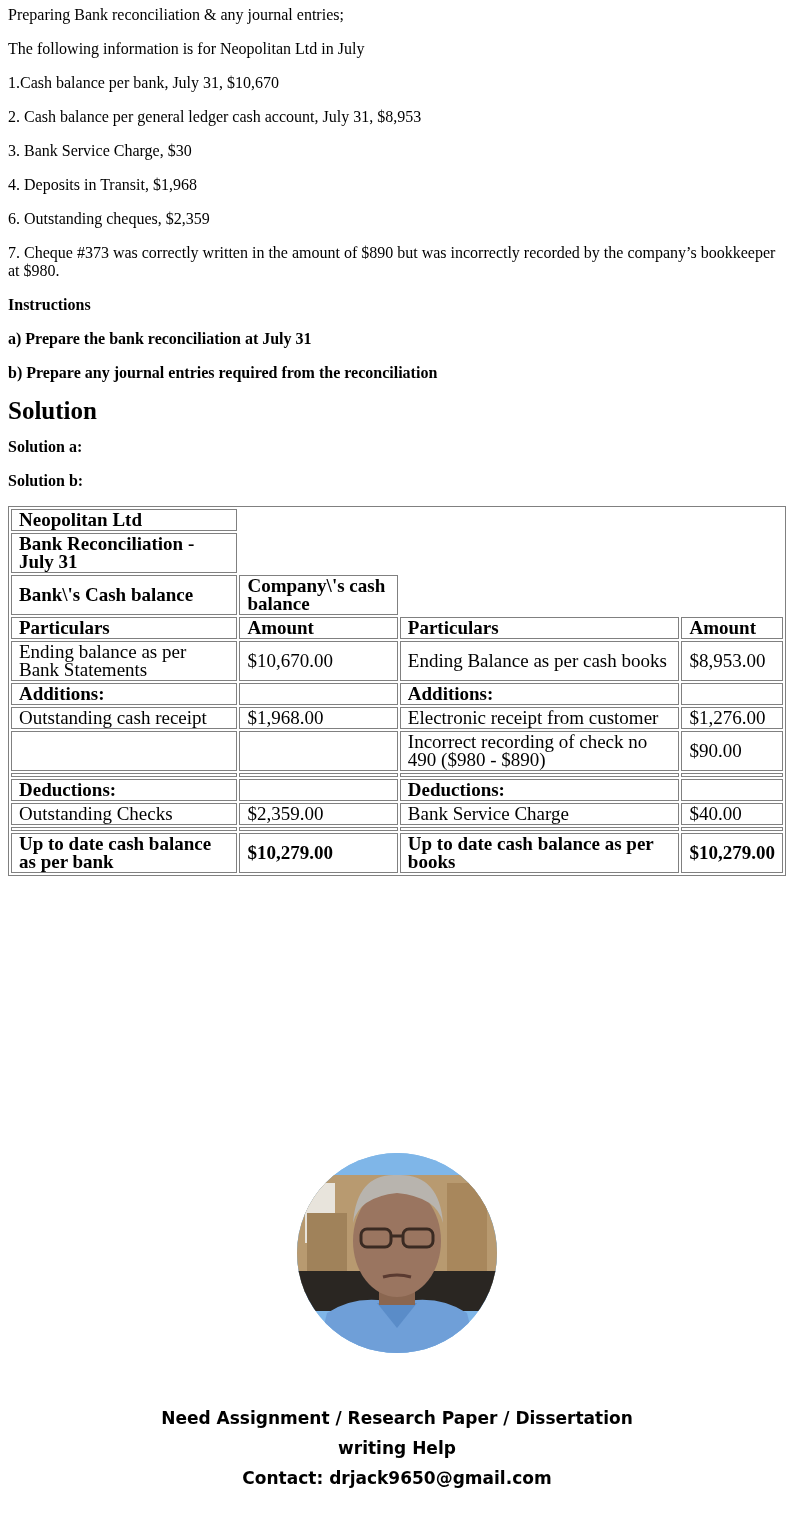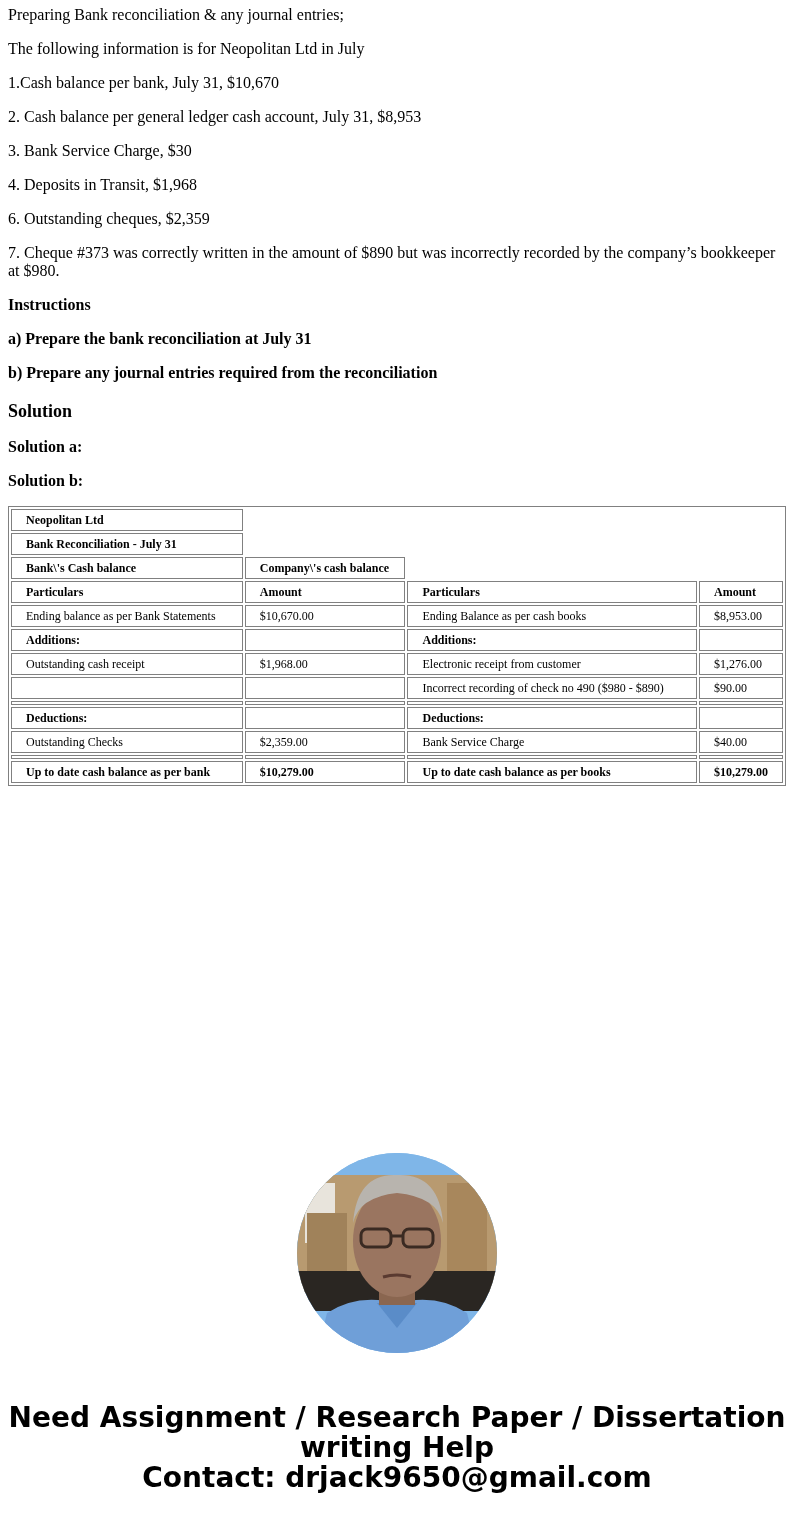--- a/index.html
+++ b/index.html
@@ -9,38 +9,38 @@
       font-family: "Liberation Serif", serif;
       font-size: 16px;
       color: #000;
       position: relative;
     }
     .content { padding: 0 8px; }
     p { margin: 16px 0; line-height: 18px; }
     p.first { margin-top: 6px; }
     p.b { font-weight: bold; }
     h3.sol {
-      font-size: 18px;
+      font-size: 25px;
       font-weight: bold;
       margin: 18px 0 16px 0;
       line-height: 22px;
     }
     table.recon {
       border: 1px solid #808080;
       border-collapse: separate;
       border-spacing: 2px;
       width: 778px;
       margin-top: 8px;
     }
     table.recon td {
       border: 1px solid #808080;
-      padding: 1px 14px;
+      padding: 1px 7px;
       line-height: 18px;
       vertical-align: middle;
-      font-size: 12px;
+      font-size: 19px;
     }
     table.recon td.empty-cell { border: none; }
     td.bold { font-weight: bold; }
     .sep-row td { height: 0; padding: 0; }
     .avatar-wrap {
       position: absolute;
       left: 297px;
       top: 1153px;
       width: 200px;
       height: 200px;
@@ -49,21 +49,21 @@
       background: #7fb6e8;
     }
     .promo {
       position: absolute;
       left: 0;
       top: 1403px;
       width: 794px;
       text-align: center;
       font-family: "DejaVu Sans", sans-serif;
       font-weight: bold;
-      font-size: 28px;
+      font-size: 17px;
       line-height: 30px;
       color: #000;
     }
   </style>
 </head>
 <body>
 
 <div class="content">
   <p class="first">Preparing Bank reconciliation &amp; any journal entries;</p>
   <p>The following information is for Neopolitan Ltd in July</p>

